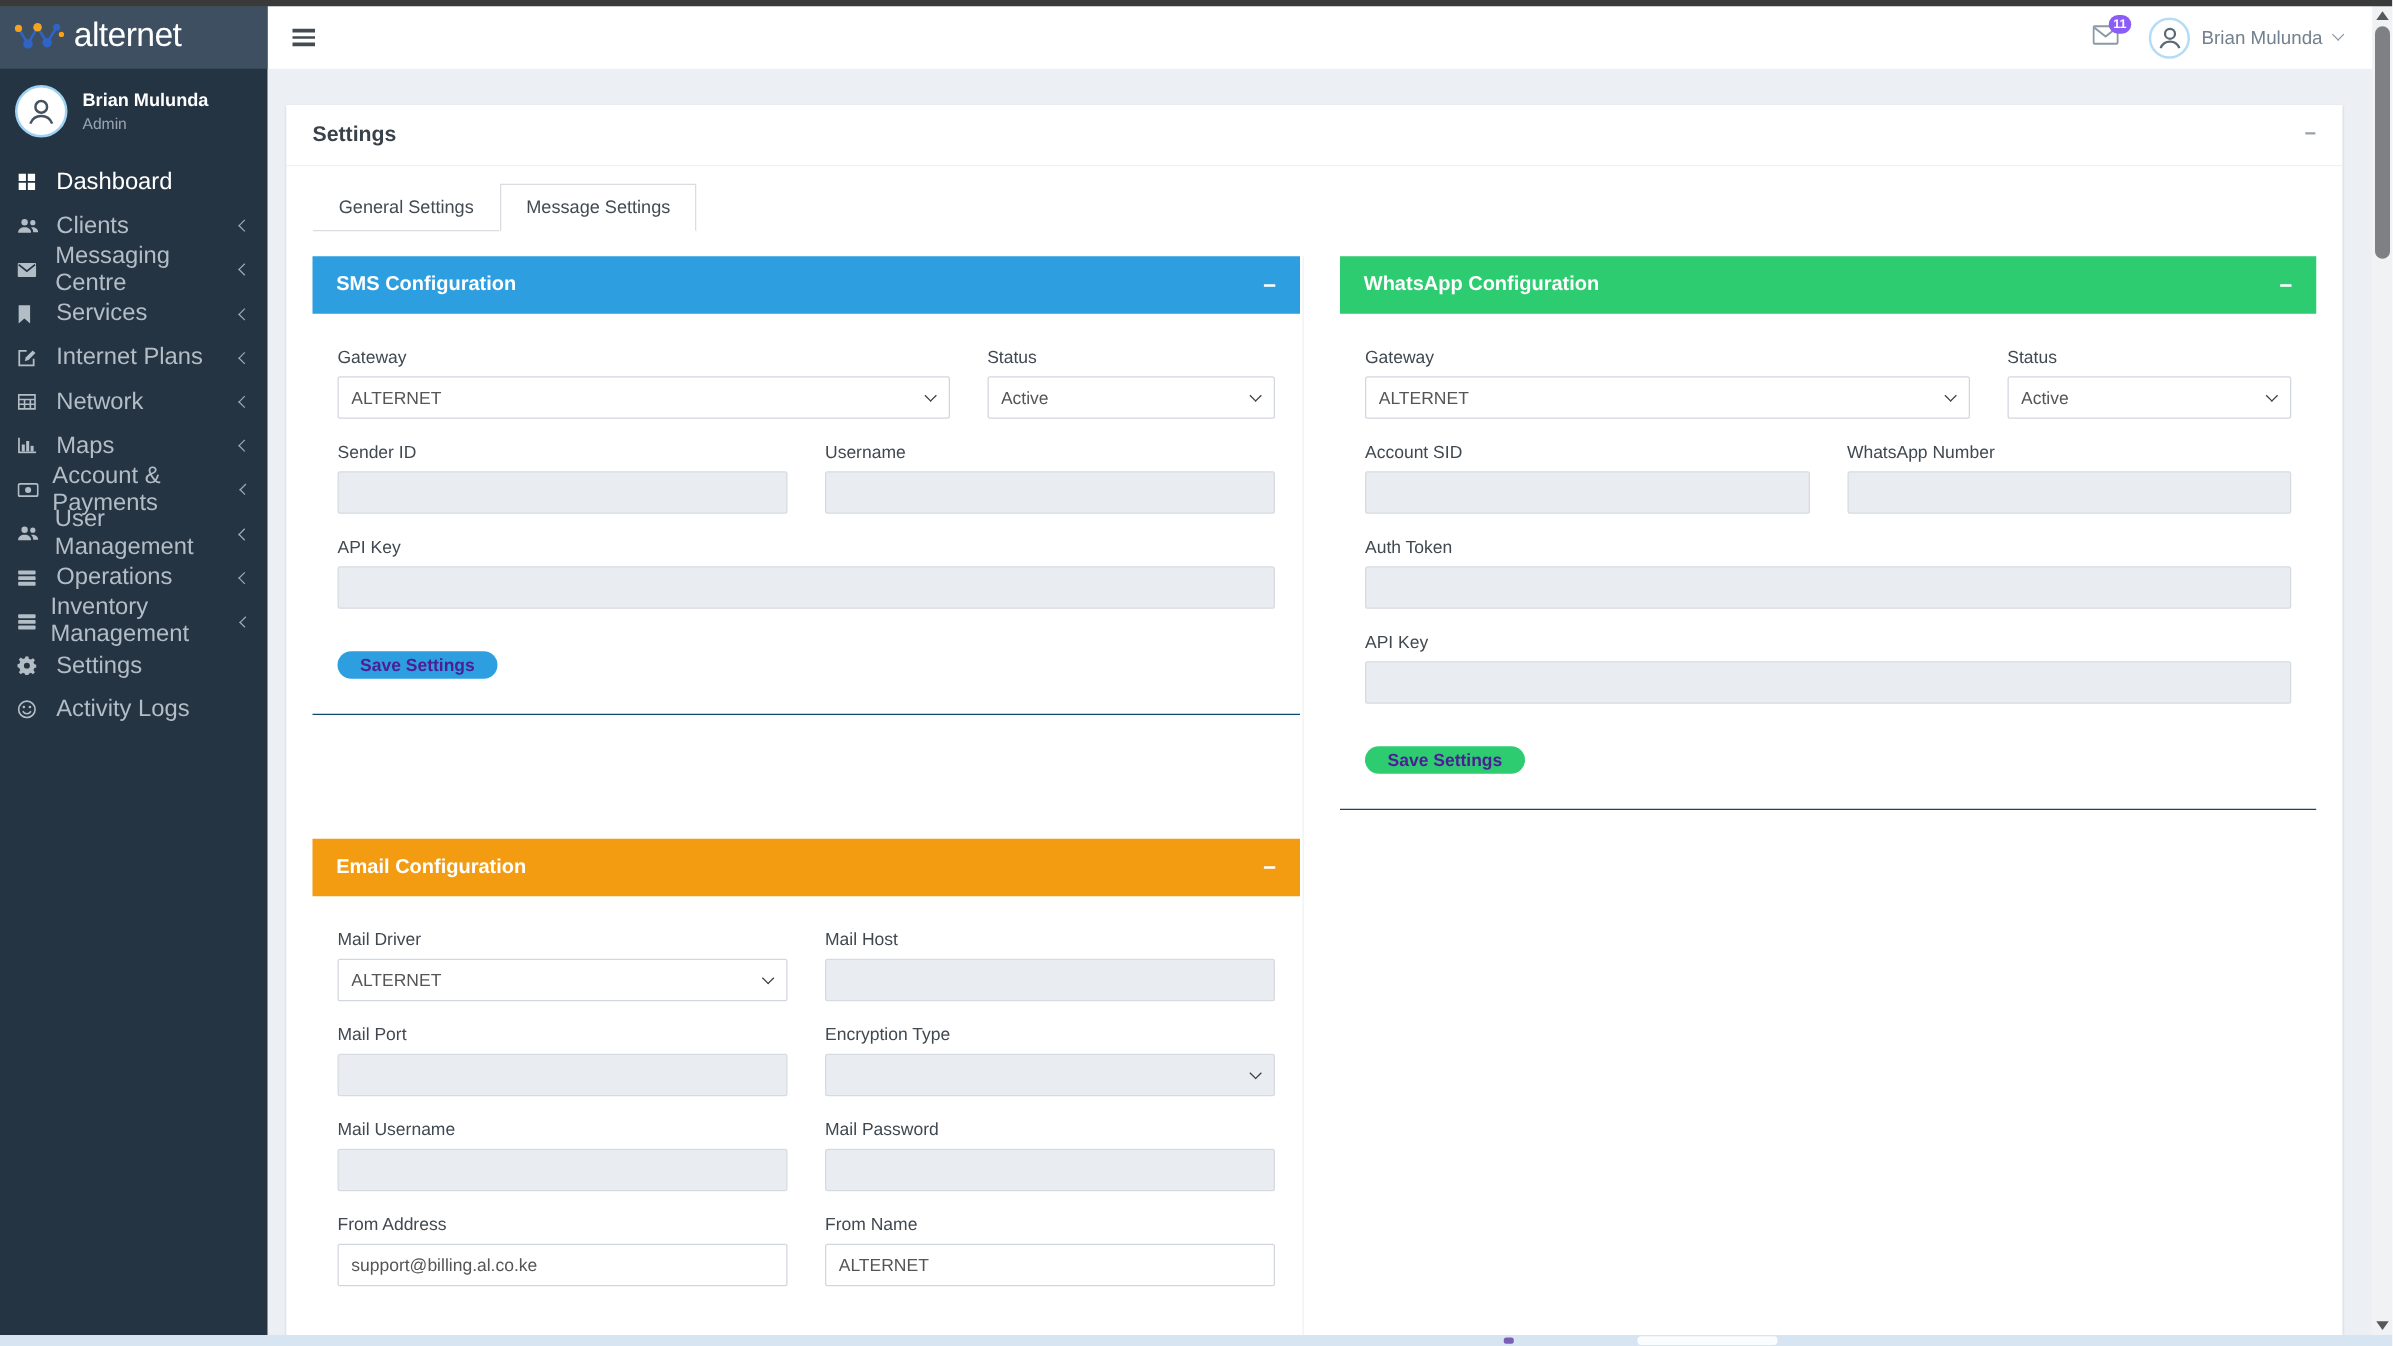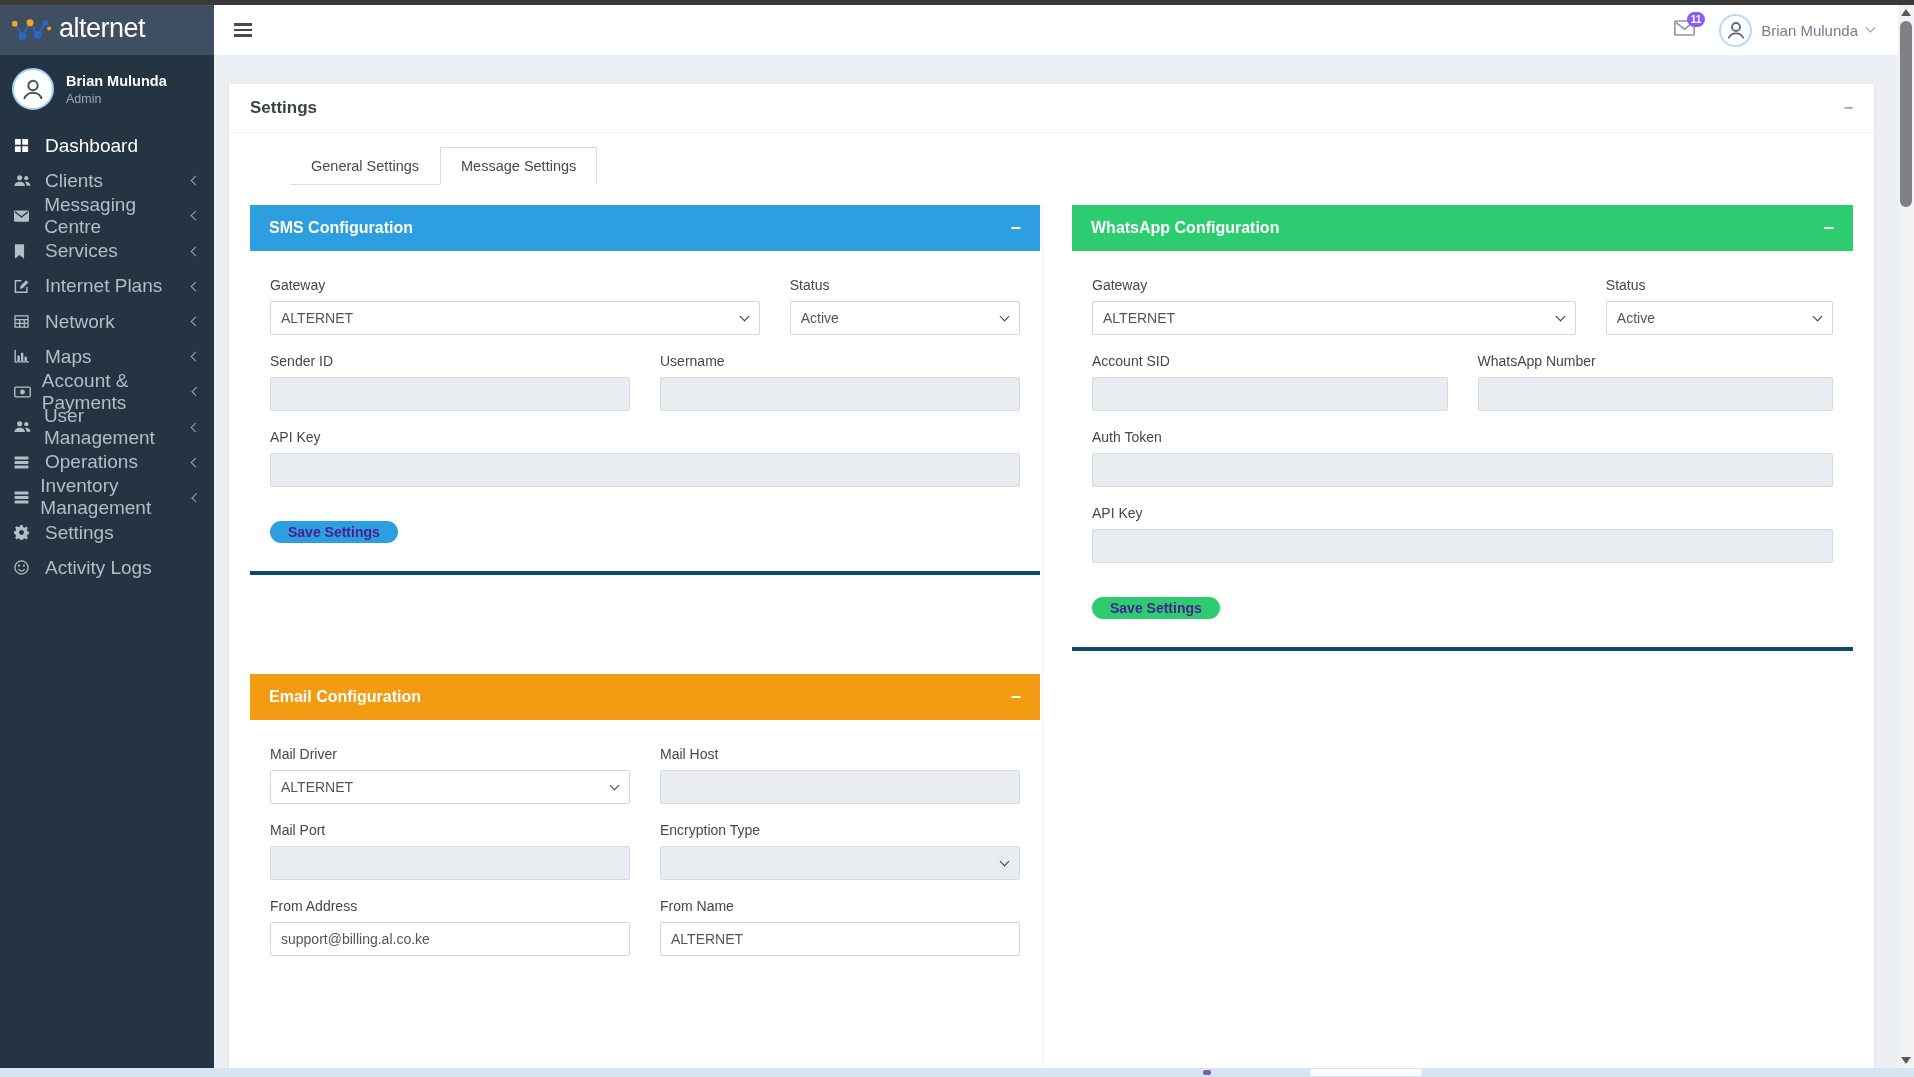--- a/index.html
+++ b/index.html
@@ -39,29 +39,29 @@
   .nav-username { color:#73808d; font-size:15px; }
   .caret-down { width:7px; height:7px; border-right:1.5px solid #8895a2; border-bottom:1.5px solid #8895a2; transform:rotate(45deg) translate(-2px,-2px); }
 
   
   .content { position:absolute; top:55px; left:214px; right:16px; bottom:9px; background:#ecf0f5; overflow:hidden; }
   .card { position:absolute; top:29px; left:15px; right:24px; bottom:-30px; background:#fff; box-shadow:0 1px 2px rgba(0,0,0,.12); }
   .card-header { display:flex; align-items:center; justify-content:space-between; padding:14px 21px; border-bottom:1px solid #eff1f3; }
   .card-title { margin:0; font-size:17px; font-weight:700; color:#39414a; }
   .collapse-btn { color:#99a2ac; font-size:16px; font-weight:700; cursor:pointer; line-height:1; }
 
-  .tabs { display:flex; padding:14px 21px 0 21px;margin-left:40px; }
+  .tabs { display:flex; padding:14px 21px 0 21px; }
   .tab { padding:10px 20px; font-size:14.5px; color:#434a52; border:1px solid transparent; border-bottom:1px solid #d9dce1; cursor:pointer; background:#fff; }
   .tab.active { border:1px solid #d9dce1; border-bottom-color:#ffffff; }
 
   .tab-content { display:flex; align-items:flex-start; padding:20px 21px 0 21px; min-height:900px; }
   .col-left { width:793px; border-right:1px solid #f0f1f4; padding-right:2px; align-self:stretch; }
   .col-right { flex:1; margin-left:29px; }
 
-  .box { background:#fff; border-bottom:4px solid #0c4a6e; }
+  .box { background:#fff; border-bottom:1px solid #0c4a6e; }
   .box.mt-gap { margin-top:99px; border-bottom:none; }
   .box-header { height:46px; display:flex; align-items:center; justify-content:space-between; padding:0 19px; }
   .box-title { color:#fff; font-size:16px; font-weight:700; }
   .box-minus { color:#fff; font-size:18px; font-weight:700; cursor:pointer; line-height:1; }
   .box-body { padding:26px 20px 28px 20px; }
   .frow { display:flex; gap:30px; margin-bottom:18px; }
   .fcol { display:flex; flex-direction:column; }
   .c8 { width:65.3%; } .c4 { flex:1; } .c6 { width:calc(50% - 15px); } .c12 { width:100%; }
   .flabel { font-size:14px; color:#404850; margin-bottom:8px; }
   .form-input, .form-select { height:34px; border:1px solid #d2d6de; background:#fff; font-size:14px; color:#555; padding:0 10px; width:100%; border-radius:2px; font-family:inherit; }
@@ -347,20 +347,30 @@
                     <label class="flabel">Mail Port</label>
                     <input class="form-input gray" type="text" value="" style="">
                   </div>
                   <div class="fcol c6">
                     <label class="flabel">Encryption Type</label>
                     <div class="select-wrap"><select class="form-select gray"><option></option></select><span class="sel-caret"></span></div>
                   </div>
                 </div>
                 <div class="frow">
                   <div class="fcol c6">
+                    <label class="flabel">Mail Username</label>
+                    <input class="form-input gray" type="text" value="" style="">
+                  </div>
+                  <div class="fcol c6">
+                    <label class="flabel">Mail Password</label>
+                    <input class="form-input gray" type="text" value="" style="">
+                  </div>
+                </div>
+                <div class="frow">
+                  <div class="fcol c6">
                     <label class="flabel">From Address</label>
                     <input class="form-input" type="text" value="support@billing.al.co.ke" style="">
                   </div>
                   <div class="fcol c6">
                     <label class="flabel">From Name</label>
                     <input class="form-input" type="text" value="ALTERNET" style="">
                   </div>
                 </div>
               </div>
             </section>

